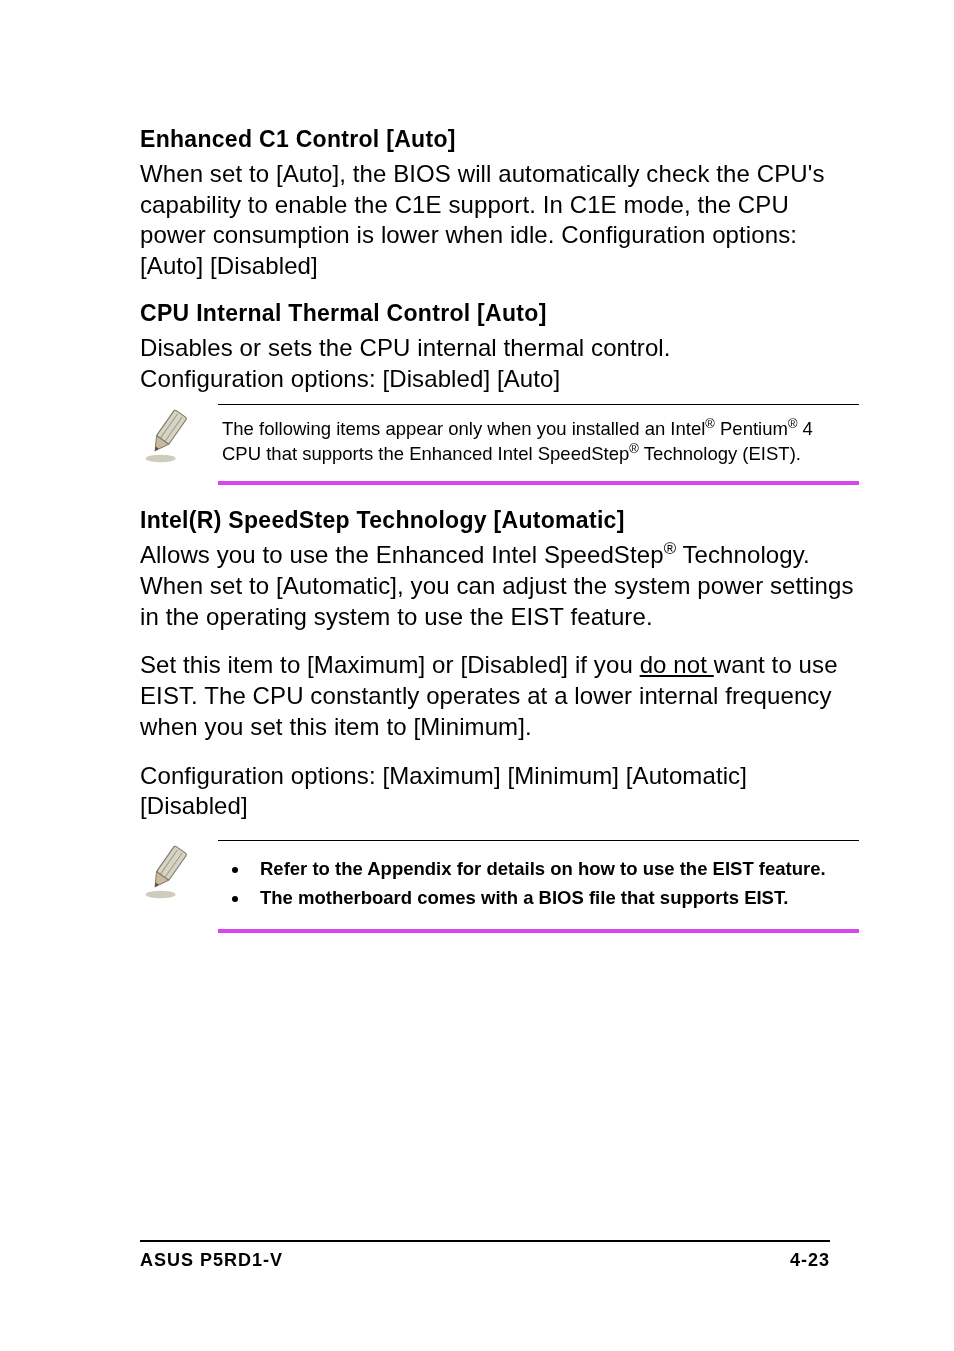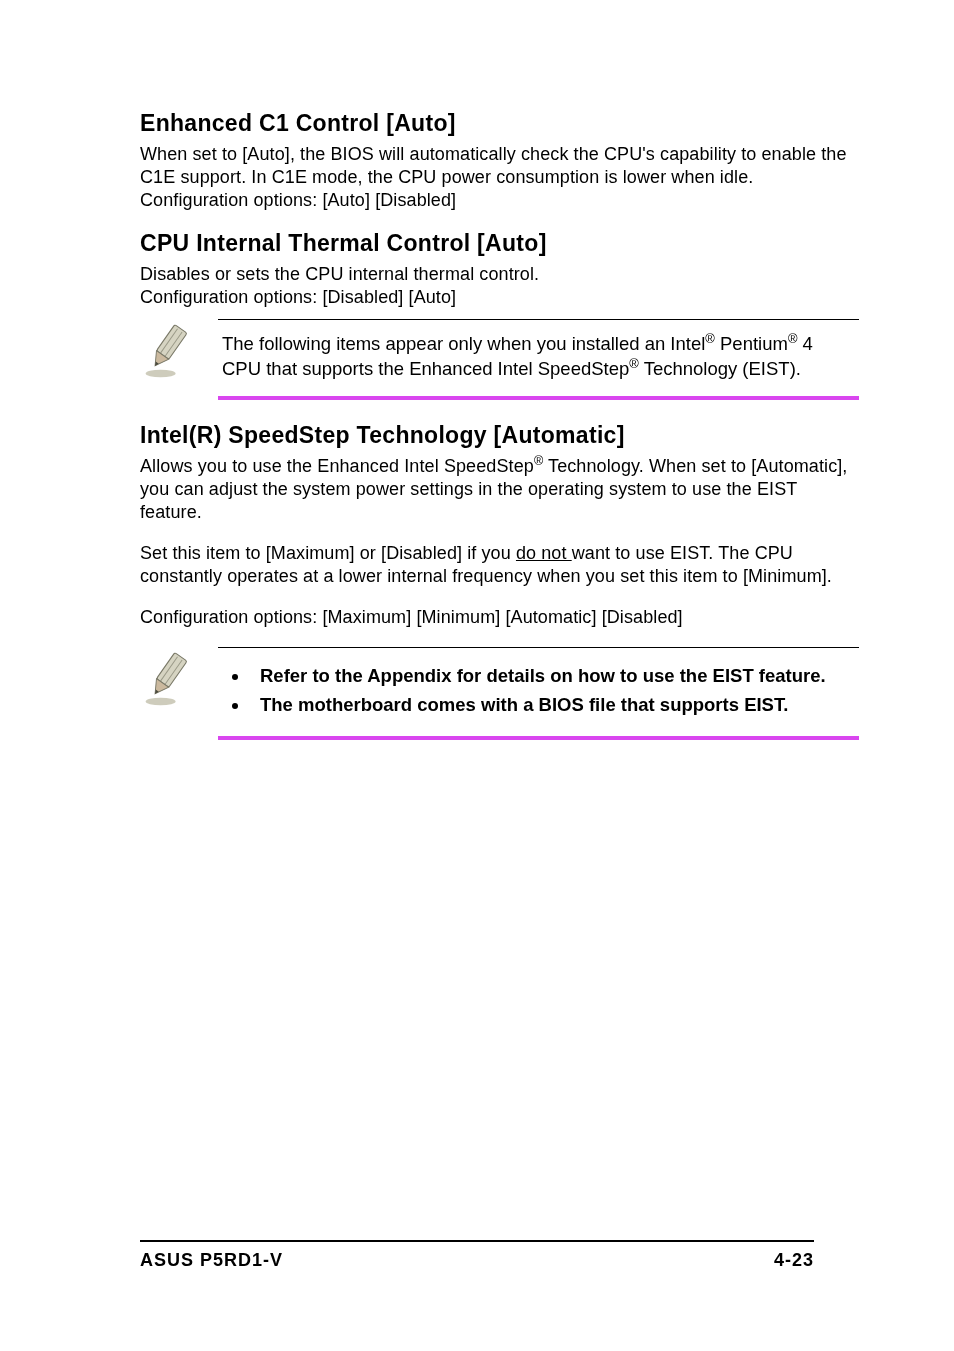--- a/index.html
+++ b/index.html
@@ -6,30 +6,31 @@
   body {
     font-family: "Helvetica Neue", Arial, sans-serif;
     background: #fff;
     width: 954px;
     height: 1351px;
     position: relative;
     color: #000;
   }
   .page {
     padding: 110px 95px 0 140px;
+    margin-top: 16px;
   }
   .section-heading {
     font-weight: bold;
     font-size: 23px;
     letter-spacing: 0.3px;
     margin-bottom: 6px;
     font-stretch: semi-condensed;
   }
   .body-text {
-    font-size: 18px;
+    font-size: 24px;
     line-height: 1.28;
     margin-bottom: 18px;
     letter-spacing: 0.1px;
   }
   .body-text.tight { margin-bottom: 10px; }
   .note-row {
     display: flex;
     align-items: flex-start;
     gap: 18px;
     margin: 6px 0 22px 0;
@@ -55,21 +56,21 @@
   }
   .note-box li {
     padding-left: 10px;
     margin: 4px 0;
   }
   sup { font-size: 0.7em; vertical-align: super; line-height: 0; }
   .underline { text-decoration: underline; }
   .footer {
     position: absolute;
     left: 140px;
-    right: 140px;
+    right: 124px;
     bottom: 80px;
   }
   .footer-rule {
     border-top: 2px solid #000;
     margin-bottom: 8px;
   }
   .footer-line {
     display: flex;
     justify-content: space-between;
     font-size: 18px;

